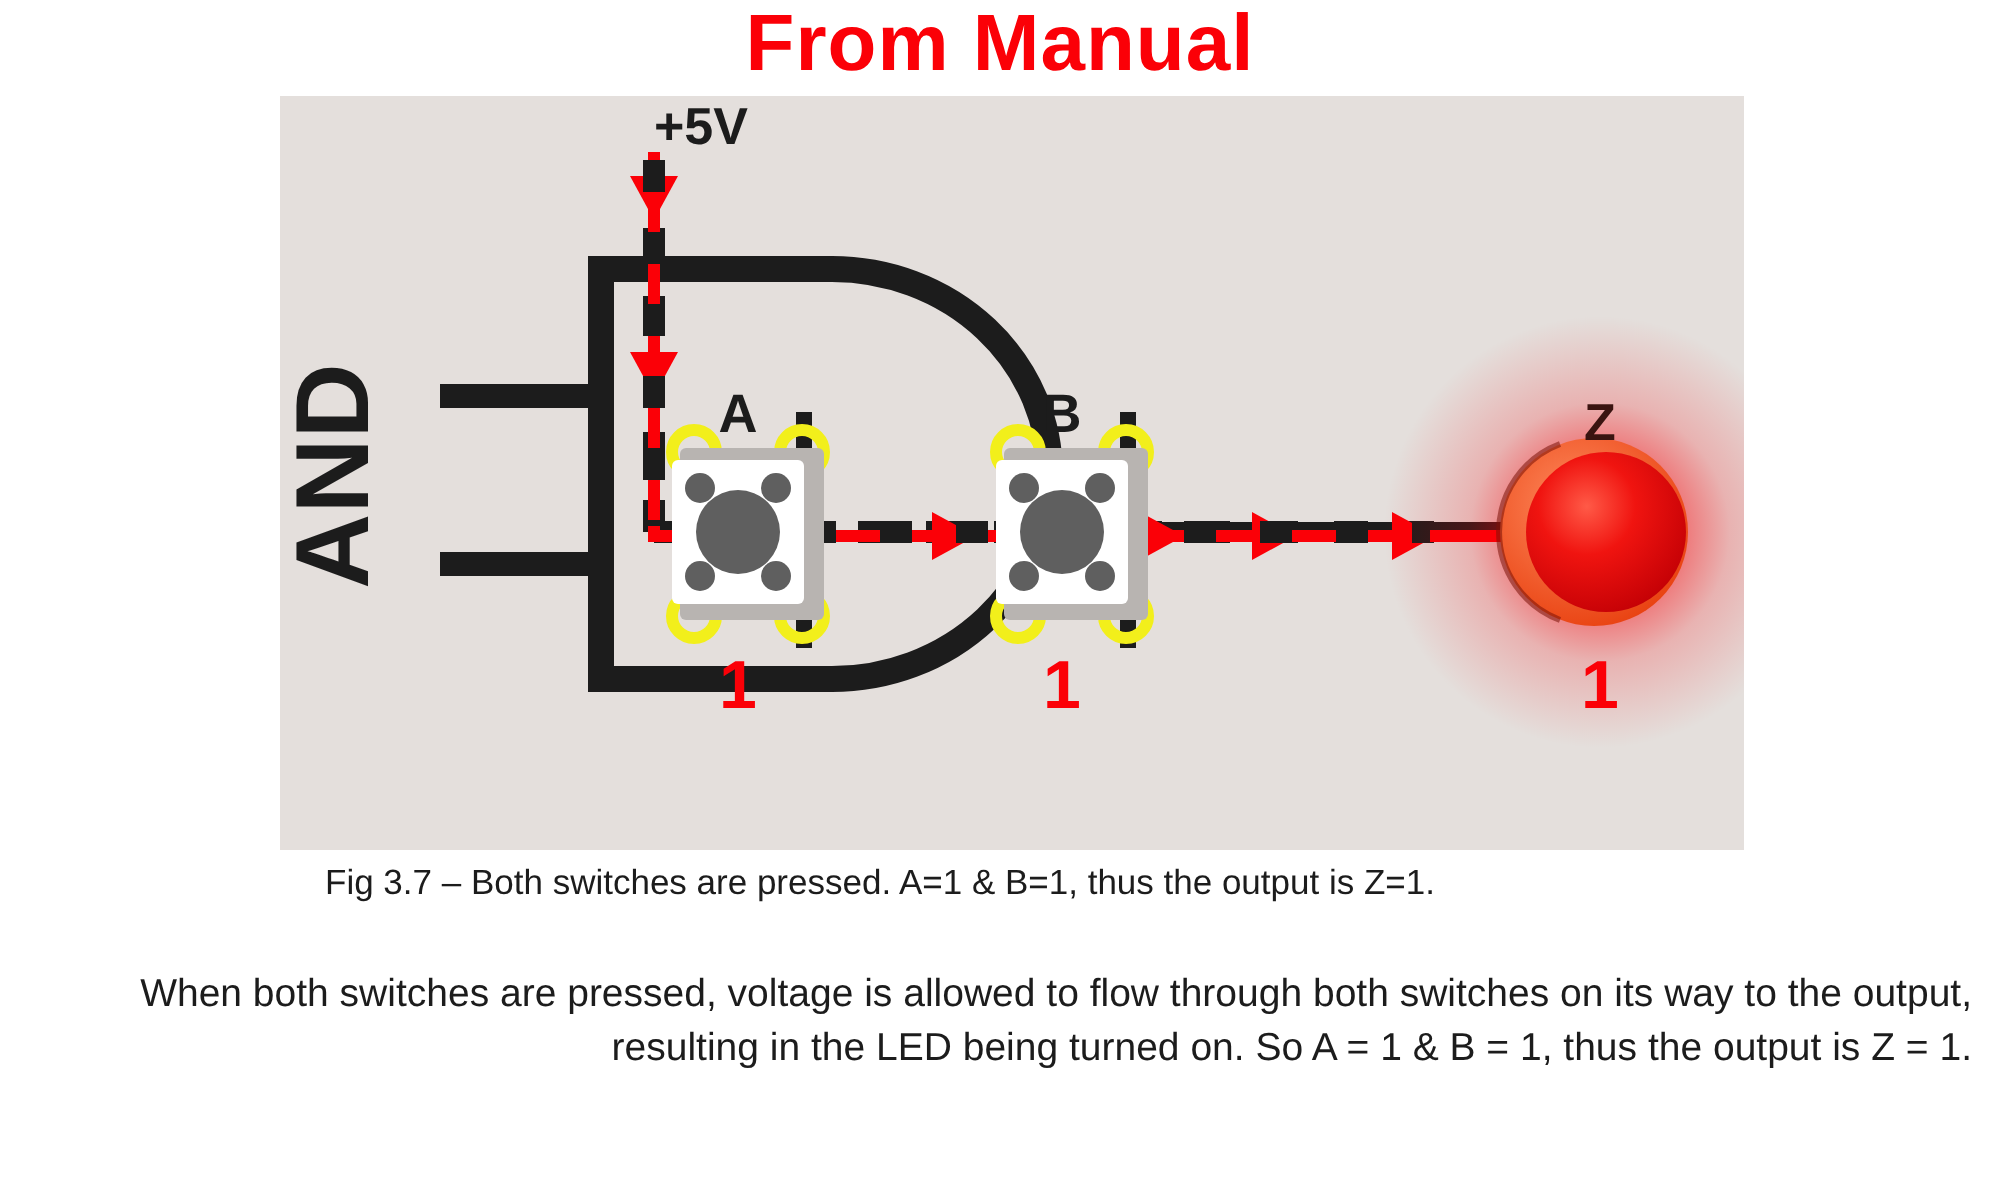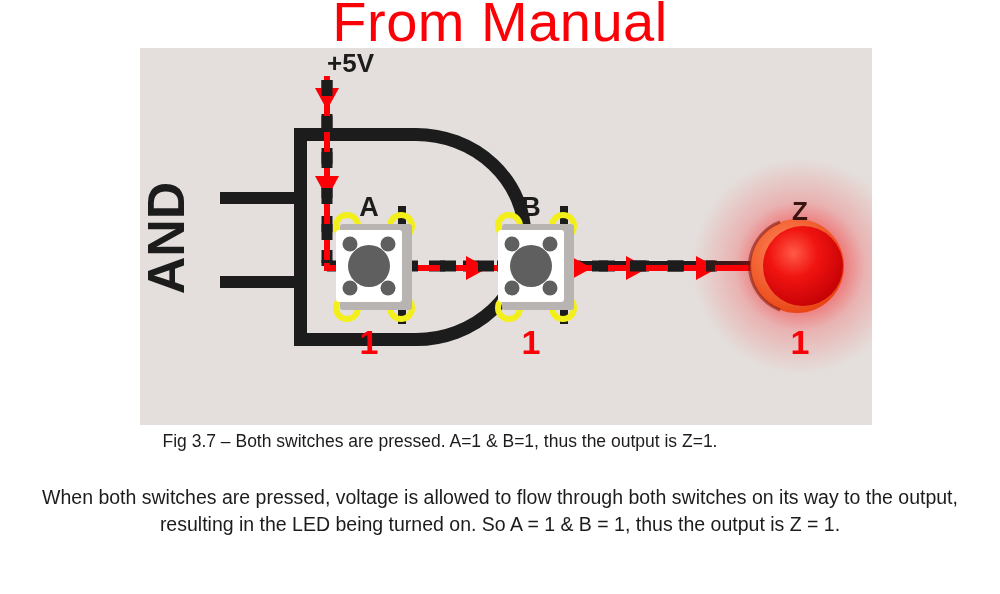--- a/index.html
+++ b/index.html
@@ -16,23 +16,23 @@
     color: #1a1a1a;
   }
 
   
   #doc-title {
     position: absolute;
     left: 0;
     top: 0;
     width: 1000px;
     text-align: center;
-    font-size: 56px;
+    font-size: 40px;
     line-height: 44px;
-    font-weight: 400;
+    font-weight: 700;
     color: #fb0007;
     letter-spacing: 0.5px;
     white-space: nowrap;
   }
 
   
   #figure-panel {
     position: absolute;
     left: 140px;
     top: 48px;
@@ -62,21 +62,21 @@
 
   
   #body-paragraph {
     position: absolute;
     left: 14px;
     top: 484px;
     width: 972px;
     font-size: 19.5px;
     line-height: 27px;
     color: #1c1c1c;
-    text-align: center;
+    text-align: right;
   }
 </style>
 </head>
 <body>
 
 <div id="doc-title" style="color: rgb(251, 0, 7);">From Manual</div>
 
 <div id="figure-panel" style="background: rgb(228, 223, 220);">
 
   <svg id="figure-svg" width="732" height="377" viewBox="0 0 732 377">

